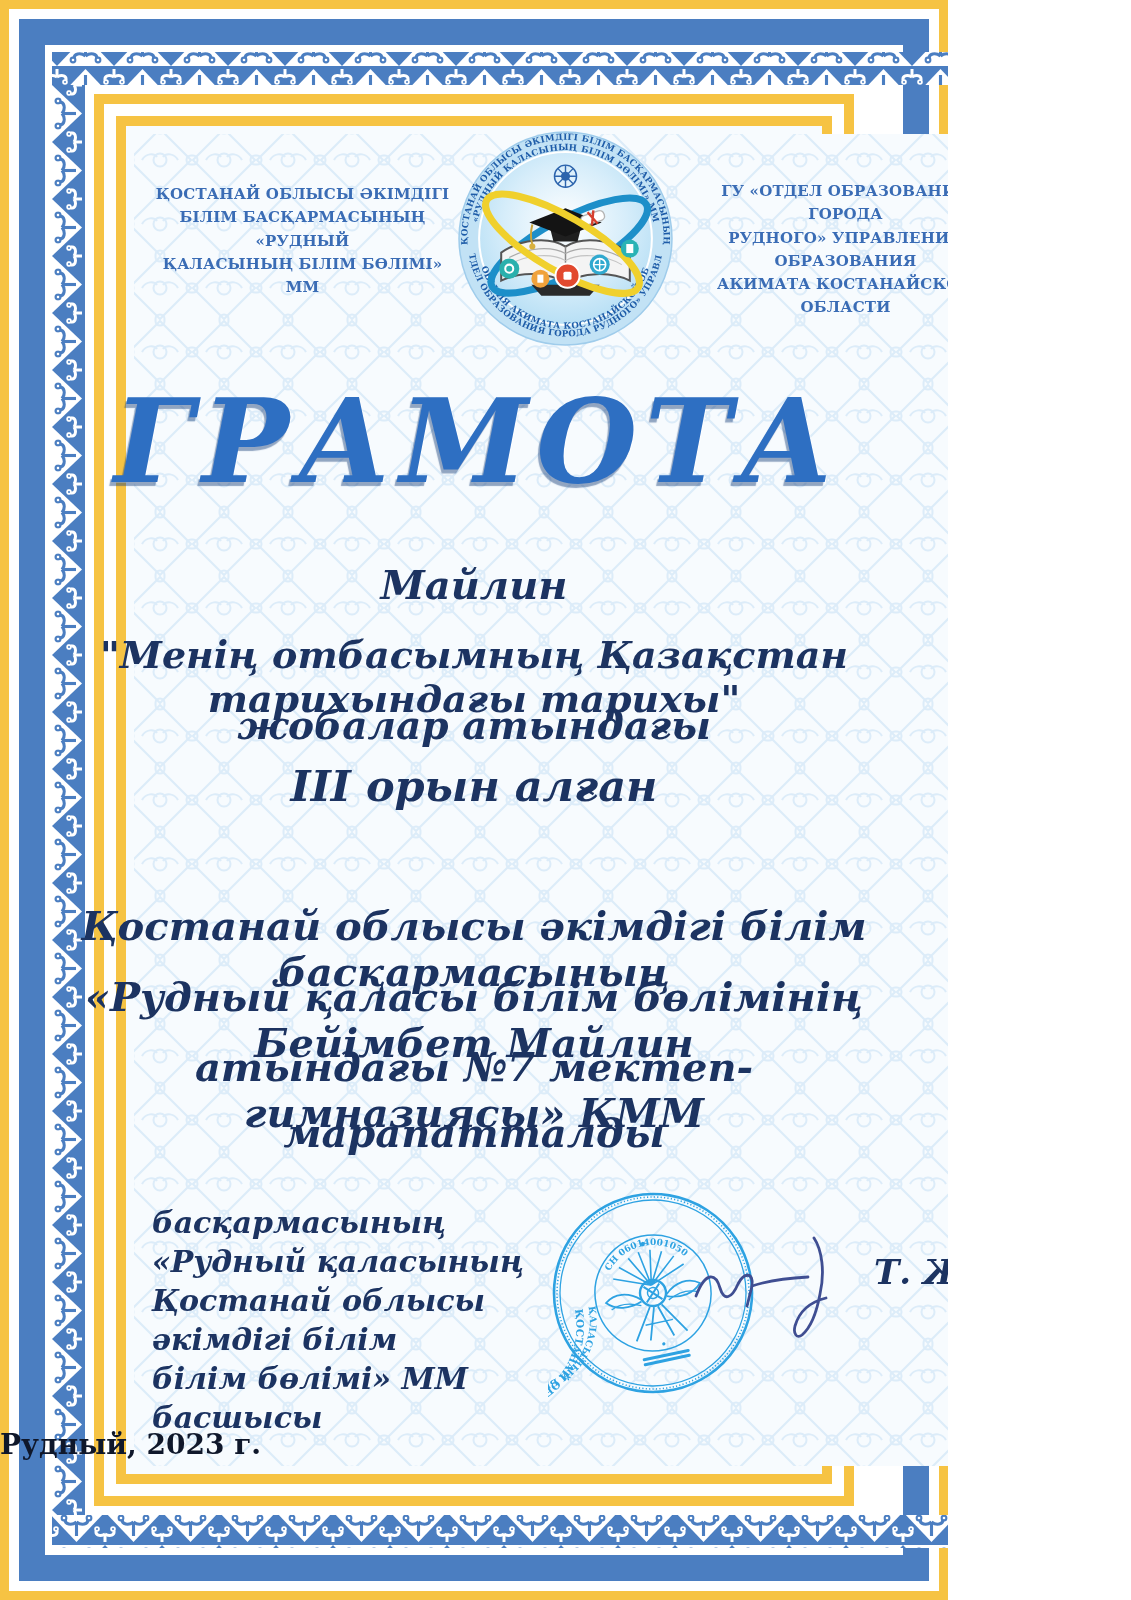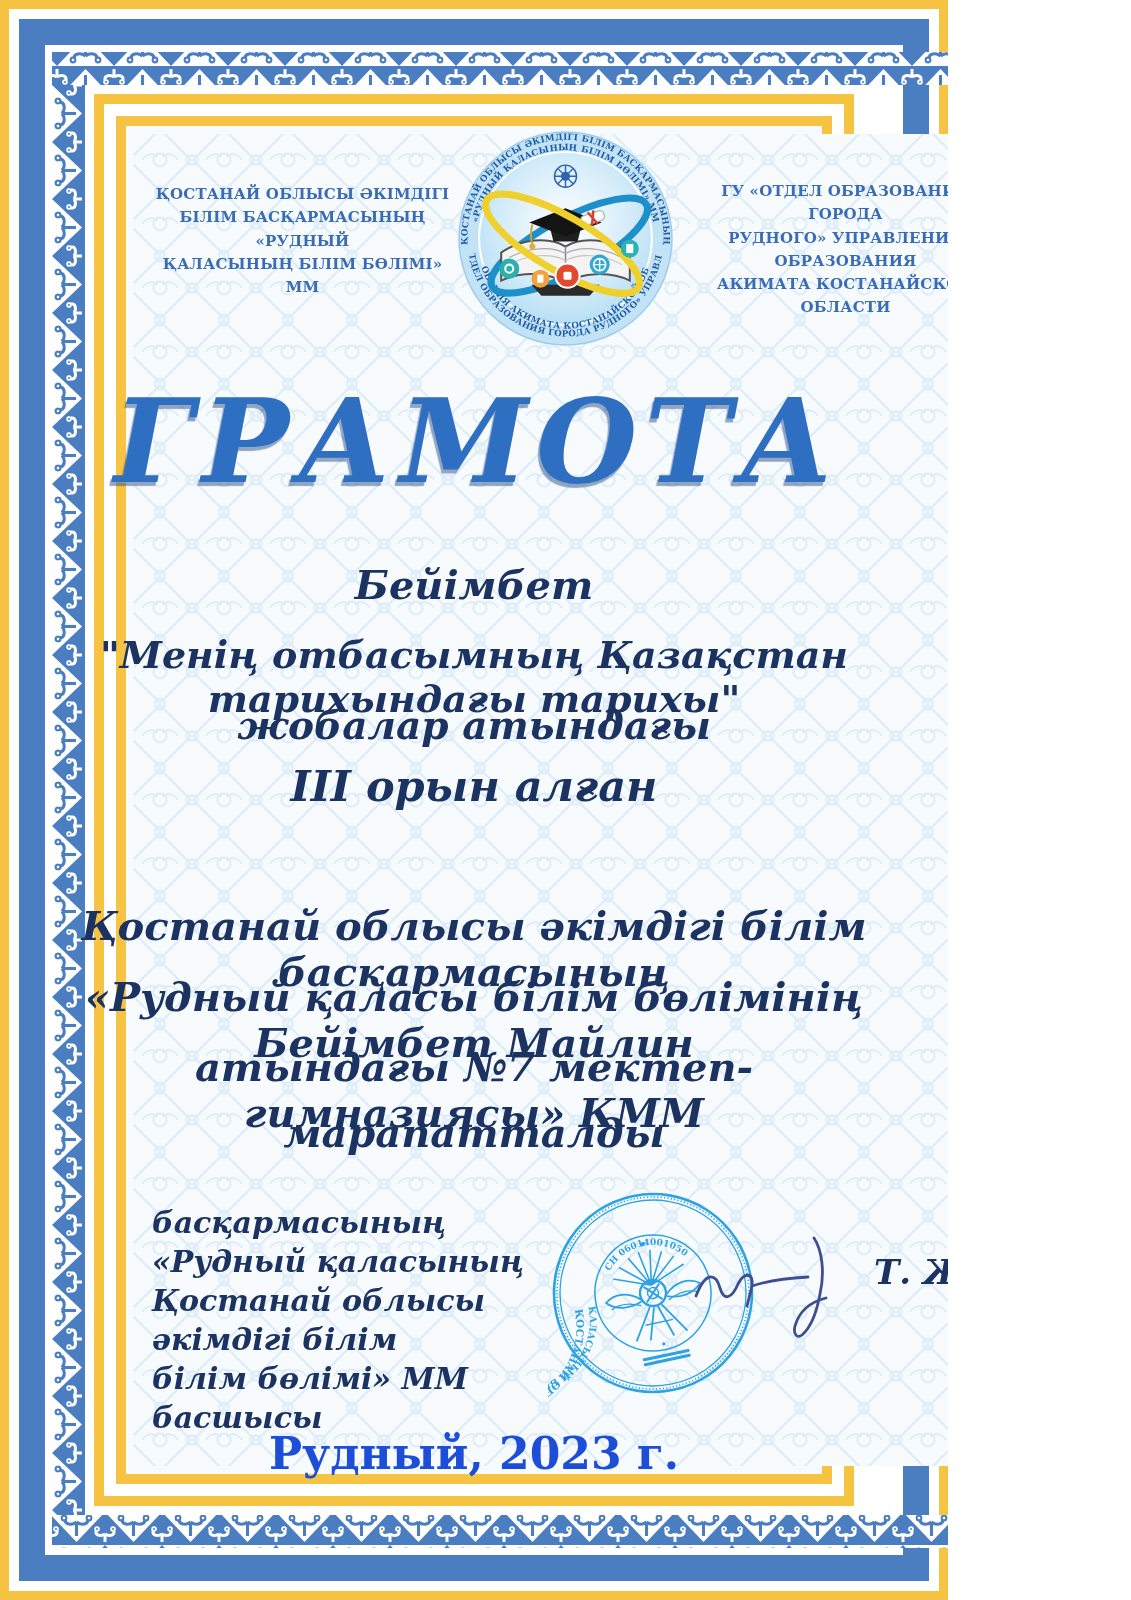--- a/index.html
+++ b/index.html
@@ -54,22 +54,22 @@
     color:#1c3361;font-size:30px;font-weight:bold;font-style:italic;line-height:1.3;
   }
   .sig-pos span{display:block;}
   .seal-wrap{position:absolute;left:548px;top:1188px;width:210px;height:210px;opacity:.93;}
   .sign-wrap{position:absolute;left:688px;top:1230px;width:190px;height:110px;}
   .sig-name{
     position:absolute;left:874px;top:1252px;color:#1c3361;
     font-size:34px;font-style:italic;font-weight:600;white-space:nowrap;
   }
   .date-line{
-    position:absolute;left:0;right:0;top:1428px;text-align:center;
-    color:#1d4ed8;font-size:44px;font-weight:600;
+    position:absolute;left:0;right:0;top:1428px;
+    color:#0f172a;font-size:28px;font-weight:600;
   }
 </style>
 </head>
 <body>
 
 <div class="certificate">
 
   <div class="layer l-gold1"></div>
   <div class="layer l-white1"></div>
   <div class="layer l-blue"></div>
@@ -204,21 +204,21 @@
     </div>
 
     <div class="org-block org-right">
       <span>ГУ «ОТДЕЛ ОБРАЗОВАНИЯ ГОРОДА</span>
       <span>РУДНОГО» УПРАВЛЕНИЯ ОБРАЗОВАНИЯ</span>
       <span>АКИМАТА КОСТАНАЙСКОЙ ОБЛАСТИ</span>
     </div>
 
     <div class="title">ГРАМОТА</div>
 
-    <div class="line ln1">Бейімбет</div>
+    <div class="line ln1">Майлин</div>
     <div class="line ln2">"Менің отбасымның Қазақстан тарихындағы тарихы"</div>
     <div class="line ln3">жобалар атындағы</div>
     <div class="line ln4">III орын алған</div>
     <div class="line ln6">Қостанай облысы әкімдігі білім басқармасының</div>
     <div class="line ln7">«Рудный қаласы білім бөлімінің  Бейімбет Майлин</div>
     <div class="line ln8">атындағы №7 мектеп-гимназиясы» КММ</div>
     <div class="line ln9">марапатталды</div>
 
     <div class="sig-pos">
       <span>басқармасының «Рудный қаласының</span>

